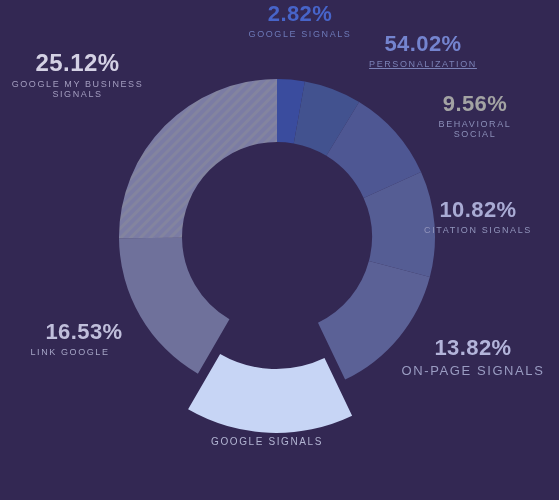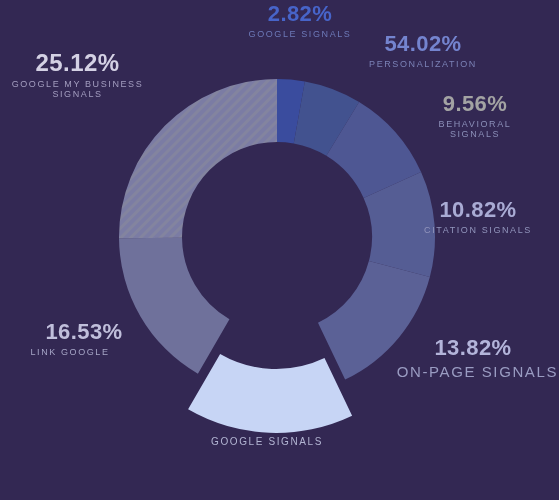--- a/index.html
+++ b/index.html
@@ -47,33 +47,33 @@
     margin-top: 5px;
     white-space: pre-line;
   }
   
   .lbl-social      { left: 220px; top: 2px;   width: 160px; }
   .lbl-social .pct  { font-size: 22px; color: #4764c9; }
   .lbl-social .name { font-size: 9px;  color: #6d79b8; }
 
   .lbl-personalization      { left: 333px; top: 32px;  width: 180px; }
   .lbl-personalization .pct  { font-size: 22px; color: #7484cf; }
-  .lbl-personalization .name { font-size: 9px;  color: #7b82b6; }
+  .lbl-personalization .name { font-size: 9px;  color: #7b82b6; text-decoration: underline; }
 
   .lbl-behavioral      { left: 395px; top: 92px;  width: 160px; }
   .lbl-behavioral .pct  { font-size: 22px; color: #a3a3a3; }
   .lbl-behavioral .name { font-size: 9px;  color: #8b8fb8; }
 
   .lbl-citation      { left: 398px; top: 198px; width: 160px; }
   .lbl-citation .pct  { font-size: 22px; color: #a9abd4; }
   .lbl-citation .name { font-size: 9px;  color: #9295bc; }
 
   .lbl-onpage      { left: 388px; top: 336px; width: 170px; }
   .lbl-onpage .pct  { font-size: 22px; color: #b3b4da; }
-  .lbl-onpage .name { font-size: 15px;  color: #9a9cc2; text-align: right; }
+  .lbl-onpage .name { font-size: 13px;  color: #9a9cc2; }
 
   .lbl-review      { left: 167px; top: 432px; width: 200px; }
   .lbl-review .pct  { font-size: 27px; color: #dfe4f8; }
   .lbl-review .name { font-size: 10px; color: #b2b4d2; }
 
   .lbl-link      { left: 0px;  top: 320px; width: 140px; }
   .lbl-link .pct  { font-size: 22px; color: #c0bfdb; padding-left: 28px; }
   .lbl-link .name { font-size: 9px;  color: #a6a5c6; }
 
   .lbl-gmb      { left: 0px;  top: 50px;  width: 155px; }
@@ -110,21 +110,21 @@
   </div>
 
   <div class="label lbl-personalization">
     <span class="pct">54.02%</span>
     <span class="name">PERSONALIZATION</span>
   </div>
 
   <div class="label lbl-behavioral">
     <span class="pct">9.56%</span>
     <span class="name">BEHAVIORAL
-SIGNALS</span>
+SOCIAL</span>
   </div>
 
   <div class="label lbl-citation">
     <span class="pct">10.82%</span>
     <span class="name">CITATION SIGNALS</span>
   </div>
 
   <div class="label lbl-onpage">
     <span class="pct">13.82%</span>
     <span class="name">ON-PAGE SIGNALS</span>

